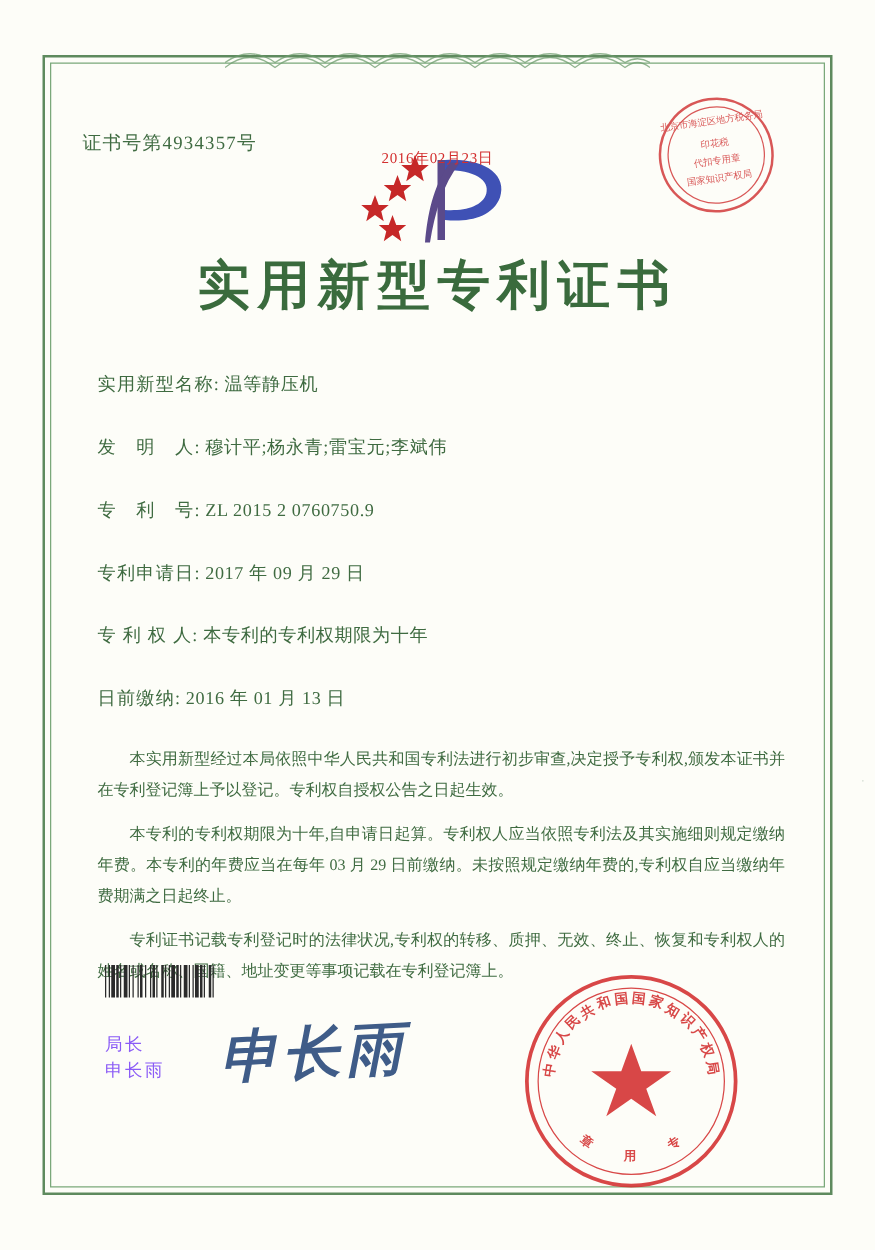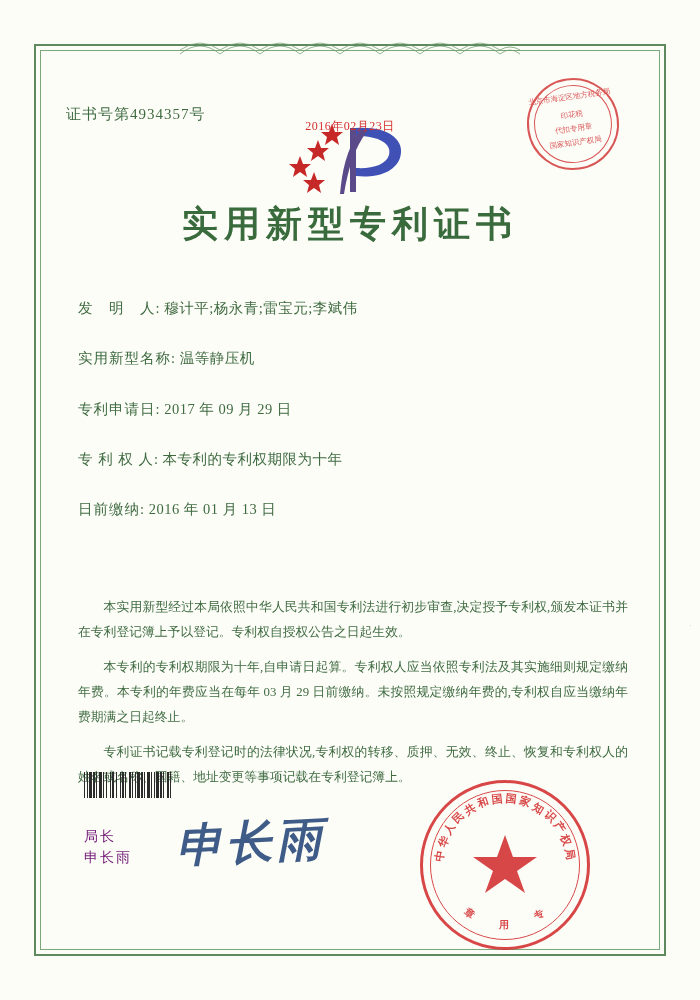--- a/index.html
+++ b/index.html
@@ -102,21 +102,21 @@
   .stamp-top .l3 { top: 44px; }
   .stamp-top .l4 { top: 58px; }
 
   
   .main-title {
     position: absolute;
     left: 0;
     right: 0;
     top: 200px;
     text-align: center;
-    font-size: 36px;
+    font-size: 42px;
     font-weight: bold;
     letter-spacing: 6px;
     color: #3a6b3d;
     font-family: "Liberation Serif", "DejaVu Serif", serif;
   }
 
   
   .fields {
     position: absolute;
     left: 78px;
@@ -169,21 +169,21 @@
     background: #2b2b2b;
     height: 100%;
   }
 
   
   .sig-block {
     position: absolute;
     left: 84px;
     top: 826px;
     font-size: 14px;
-    color: #701a75;
+    color: #8b5cf6;
     line-height: 1.5;
     letter-spacing: 2px;
   }
   .sig-hand {
     position: absolute;
     left: 176px;
     top: 812px;
     font-size: 46px;
     color: #2f4f7f;
     font-family: "Liberation Serif", "DejaVu Serif", serif;
@@ -308,26 +308,30 @@
     <div class="line l1">北京市海淀区地方税务局</div>
     <div class="line l2">印花税</div>
     <div class="line l3">代扣专用章</div>
     <div class="line l4">国家知识产权局</div>
   </div>
 
   <div class="main-title">实用新型专利证书</div>
 
   <div class="fields">
     <div class="field-row">
+      <span class="field-label">实用新型名称:</span>
+      <span class="field-value">温等静压机</span>
+    </div>
+    <div class="field-row">
       <span class="field-label">发　明　人:</span>
       <span class="field-value">穆计平;杨永青;雷宝元;李斌伟</span>
     </div>
     <div class="field-row">
-      <span class="field-label">实用新型名称:</span>
-      <span class="field-value">温等静压机</span>
+      <span class="field-label">专　利　号:</span>
+      <span class="field-value">ZL 2015 2 0760750.9</span>
     </div>
     <div class="field-row">
       <span class="field-label">专利申请日:</span>
       <span class="field-value">2017 年 09 月 29 日</span>
     </div>
     <div class="field-row">
       <span class="field-label">专 利 权 人:</span>
       <span class="field-value">本专利的专利权期限为十年</span>
     </div>
     <div class="field-row">

